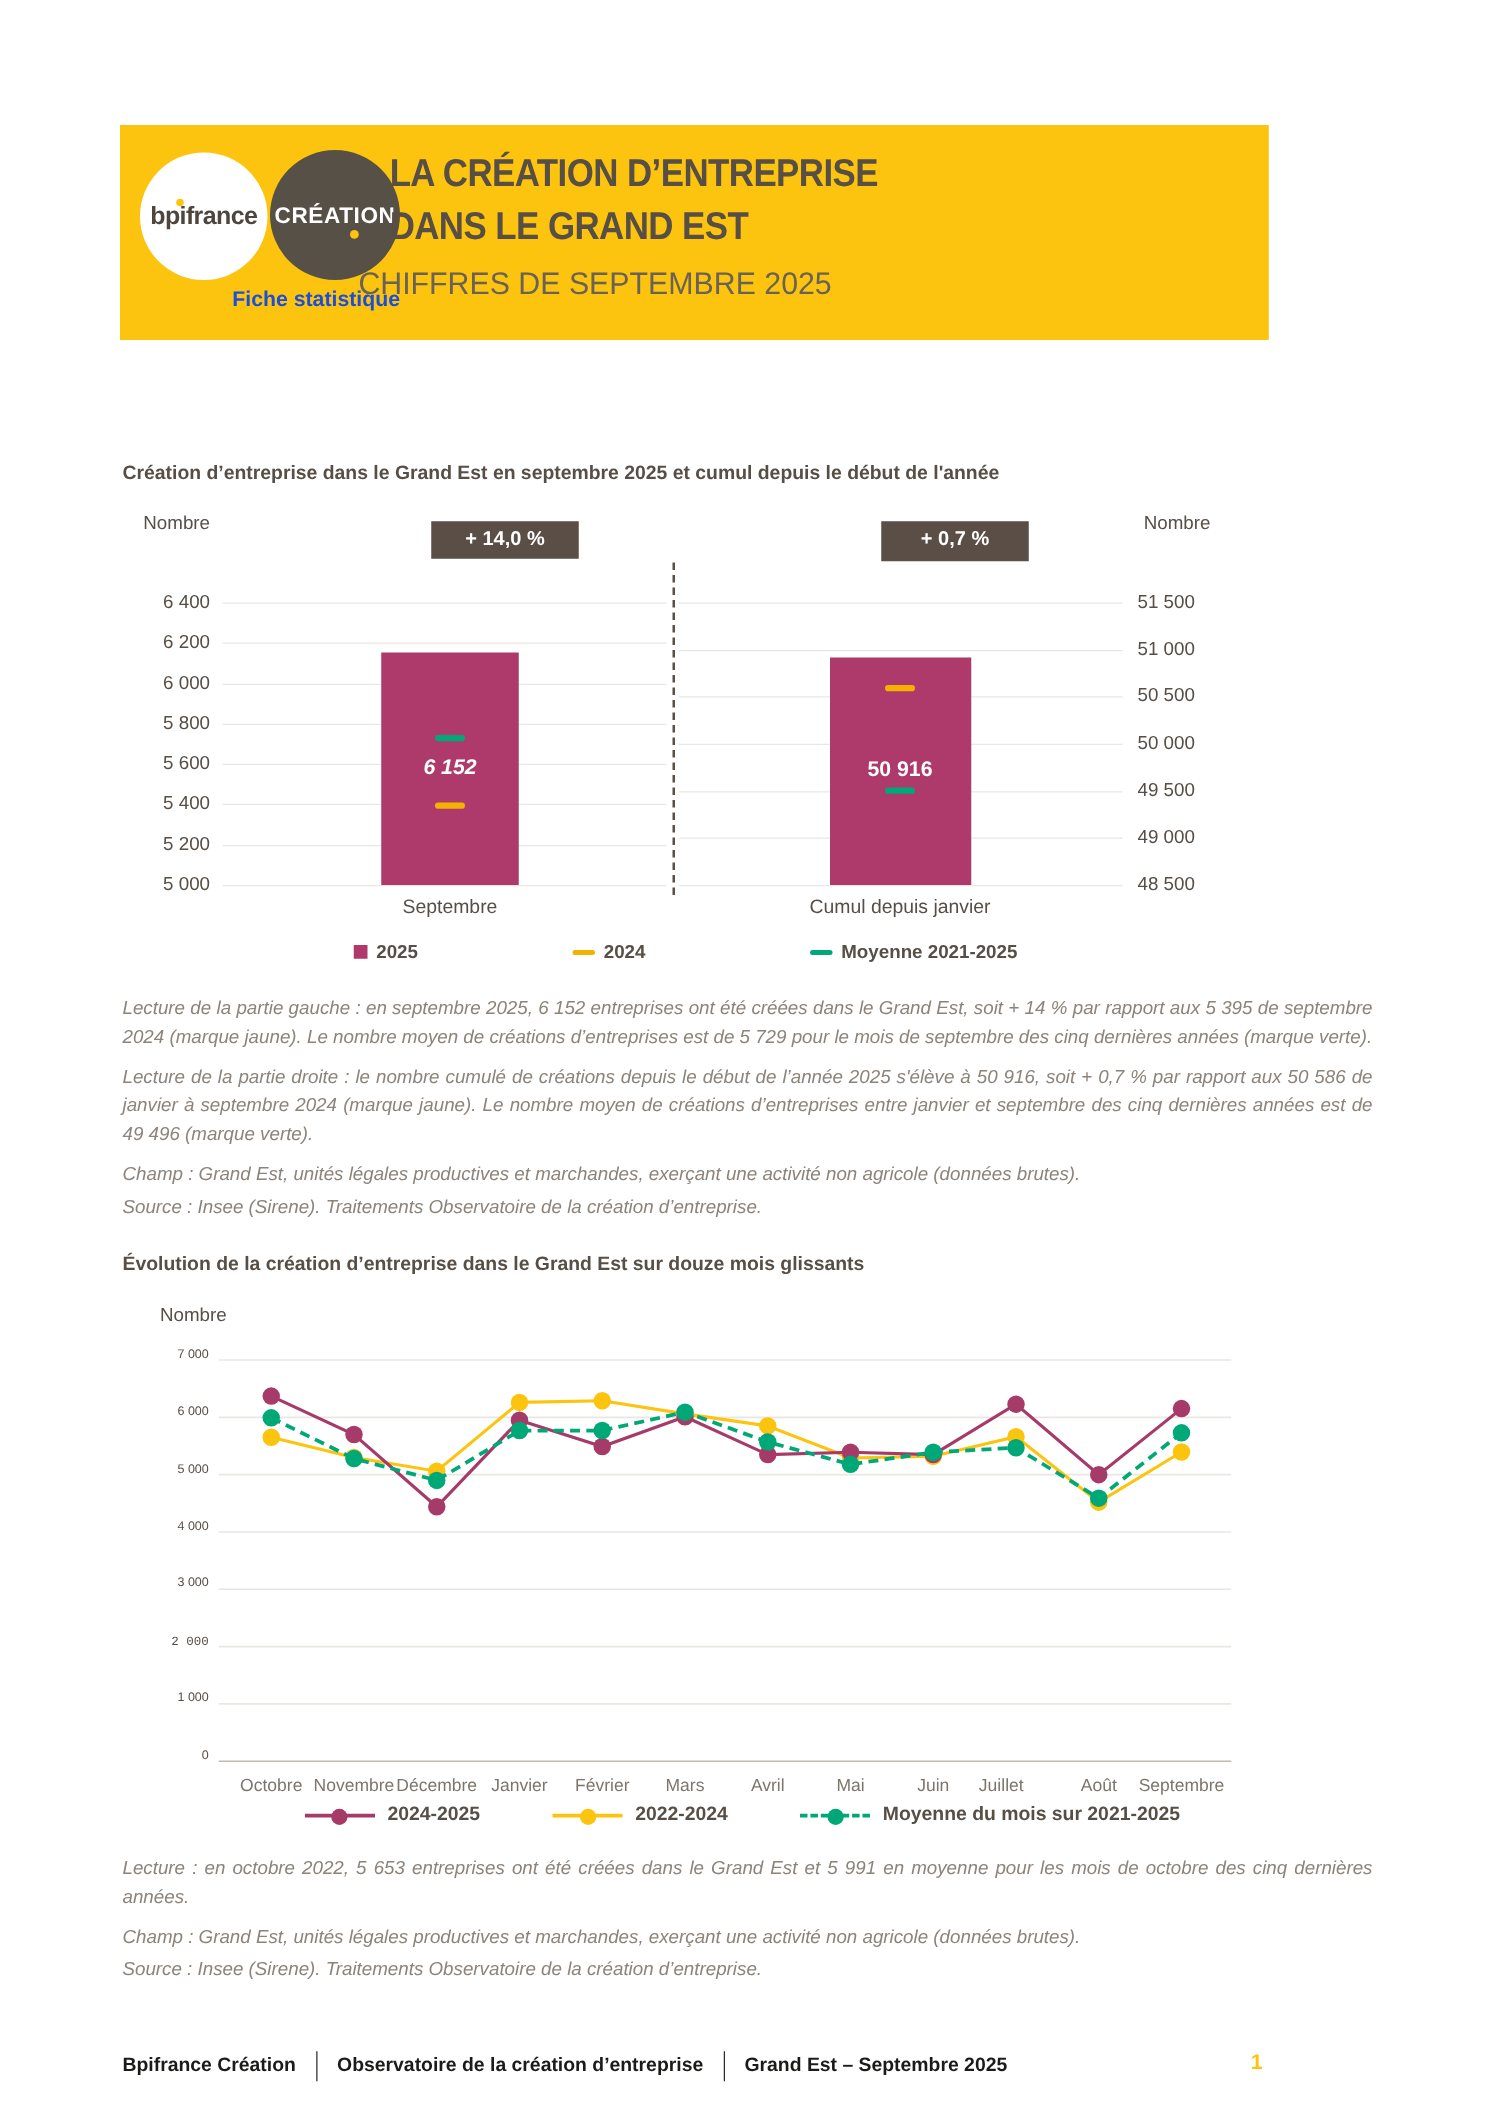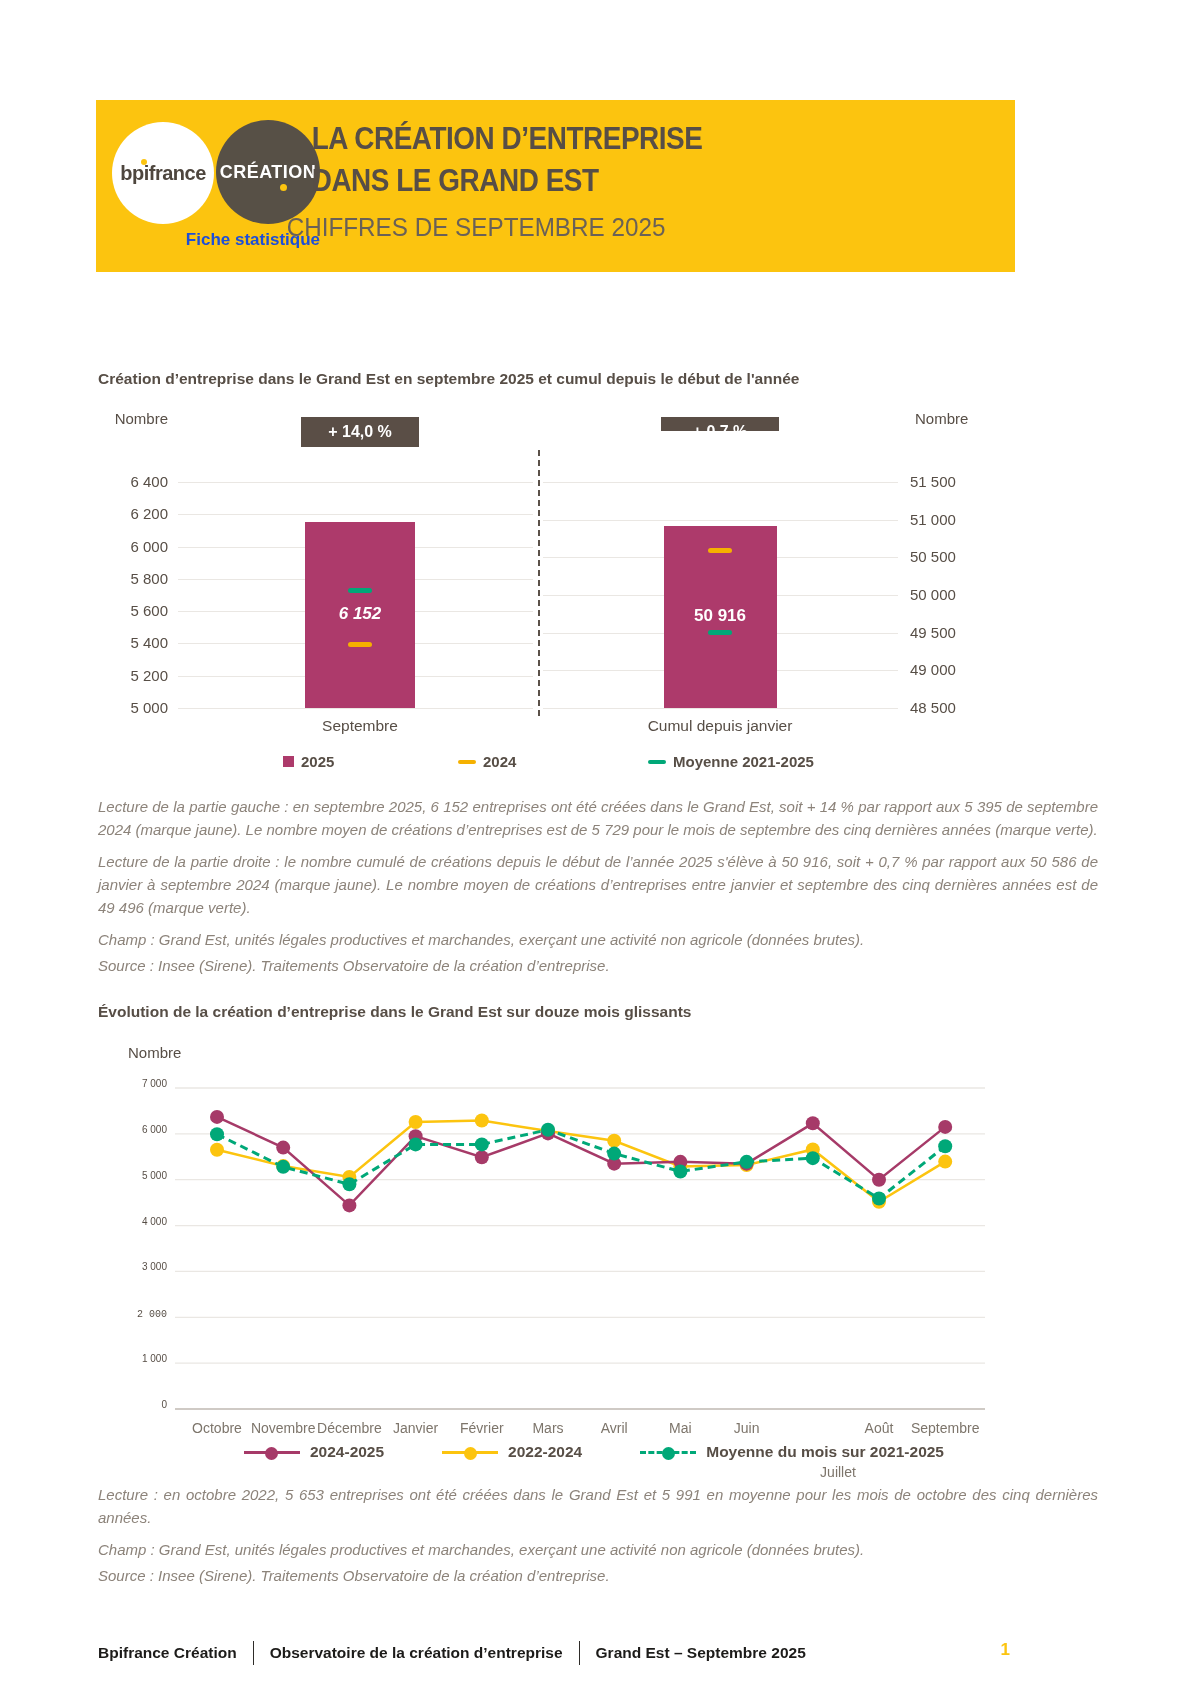--- a/index.html
+++ b/index.html
@@ -39,21 +39,21 @@
   .notes{position:absolute;left:98px;width:1000px;font-style:italic;font-size:15px;line-height:23px;color:var(--muted);text-align:justify;}
   .notes p{margin:0 0 9px 0;}
   
   .c1{position:absolute;left:98px;top:408px;width:992px;height:380px;}
   .nombre{position:absolute;font-size:15px;color:#574E46;}
   .c1 .grid,.grid{position:absolute;height:1px;background:var(--grid);}
   .c1 .tick{position:absolute;font-size:15px;color:#574E46;width:70px;}
   .c1 .tickl{text-align:right;left:0;}
   .c1 .tickr{text-align:left;}
   .c1 .bar{position:absolute;background:var(--pink);}
-  .c1 .badge{position:absolute;background:var(--badge);color:#fff;font-weight:bold;font-size:16px;text-align:center;}
+  .c1 .badge{position:absolute;background:var(--badge);color:#fff;font-weight:bold;font-size:16px;text-align:center;margin-left:44px;}
   .c1 .mk{position:absolute;width:24px;height:5px;border-radius:2.5px;}
   .c1 .barlab{position:absolute;color:#fff;font-weight:bold;font-size:17px;text-align:center;}
   .c1 .xlab{position:absolute;font-size:15.5px;color:#574E46;text-align:center;}
   .c1 .vsep{position:absolute;width:0;border-left:2px dashed #5A5048;}
   .lg1{position:absolute;left:0;top:345px;width:992px;height:22px;}
   .lg1item{position:absolute;display:inline-flex;align-items:center;gap:7px;font-size:15px;font-weight:600;color:#574E46;}
   .lg1sq{width:11px;height:11px;background:var(--pink);display:inline-block;}
   .lg1dash{width:18px;height:4px;border-radius:2px;display:inline-block;}
   
   .c2{position:absolute;left:98px;top:1040px;width:992px;height:440px;}
@@ -136,21 +136,21 @@
       <div class="tick tickr" style="left: 812px; top: 140.333px;">50&nbsp;500</div>
       <div class="grid" style="left: 445px; top: 187px; width: 355px;"></div>
       <div class="tick tickr" style="left: 812px; top: 178px;">50&nbsp;000</div>
       <div class="grid" style="left: 445px; top: 224.667px; width: 355px;"></div>
       <div class="tick tickr" style="left: 812px; top: 215.667px;">49&nbsp;500</div>
       <div class="grid" style="left: 445px; top: 262.333px; width: 355px;"></div>
       <div class="tick tickr" style="left: 812px; top: 253.333px;">49&nbsp;000</div>
       <div class="grid" style="left: 445px; top: 300px; width: 355px;"></div>
       <div class="tick tickr" style="left: 812px; top: 291px;">48&nbsp;500</div>
       <div class="bar" style="left: 565.5px; top: 117.995px; width: 113px; height: 182.005px;"></div>
-      <div class="badge" style="left: 563px; top: 9px; width: 118px; height: 14px; line-height: 30px;">+ 0,7 %</div>
+      <div class="badge" style="left: 563px; top: 9px; width: 118px; height: 32px; line-height: 30px;">+ 0,7 %</div>
       <div class="mk" style="left: 610px; top: 140.355px; background: rgb(245, 177, 0);"></div>
       <div class="mk" style="left: 610px; top: 222.468px; background: rgb(0, 168, 120);"></div>
       <div class="barlab" style="left: 562px; top: 197.997px; width: 120px;">50 916</div>
       <div class="xlab" style="left: 512px; top: 309px; width: 220px;">Cumul depuis janvier</div>
       <div class="vsep" style="left: 440px; top: 42px; height: 266px;"></div>
     </div>
   <div class="lg1">
     <span class="lg1item" style="left:185px">
       <span class="lg1sq"></span>
       <span>2025</span>
@@ -237,21 +237,21 @@
       <div class="tick2" style="top: 359px;">0</div>
       <div class="month" style="left: 73px;">Octobre</div>
       <div class="month" style="left: 139.2px;">Novembre</div>
       <div class="month" style="left: 205.4px;">Décembre</div>
       <div class="month" style="left: 271.6px;">Janvier</div>
       <div class="month" style="left: 337.8px;">Février</div>
       <div class="month" style="left: 404px;">Mars</div>
       <div class="month" style="left: 470.2px;">Avril</div>
       <div class="month" style="left: 536.4px;">Mai</div>
       <div class="month" style="left: 602.6px;">Juin</div>
-      <div class="month" style="left: 694px; margin-top: 44px;">Juillet</div>
+      <div class="month" style="left: 657px;">Juillet</div>
       <div class="month" style="left: 735px;">Août</div>
       <div class="month" style="left: 801.2px;">Septembre</div>
     </div>
   <div class="lg2">
     <span class="lg2item">
       <span class="lg2mark m0">
           <i></i>
         </span>
       <span>2024-2025</span>
     </span>

